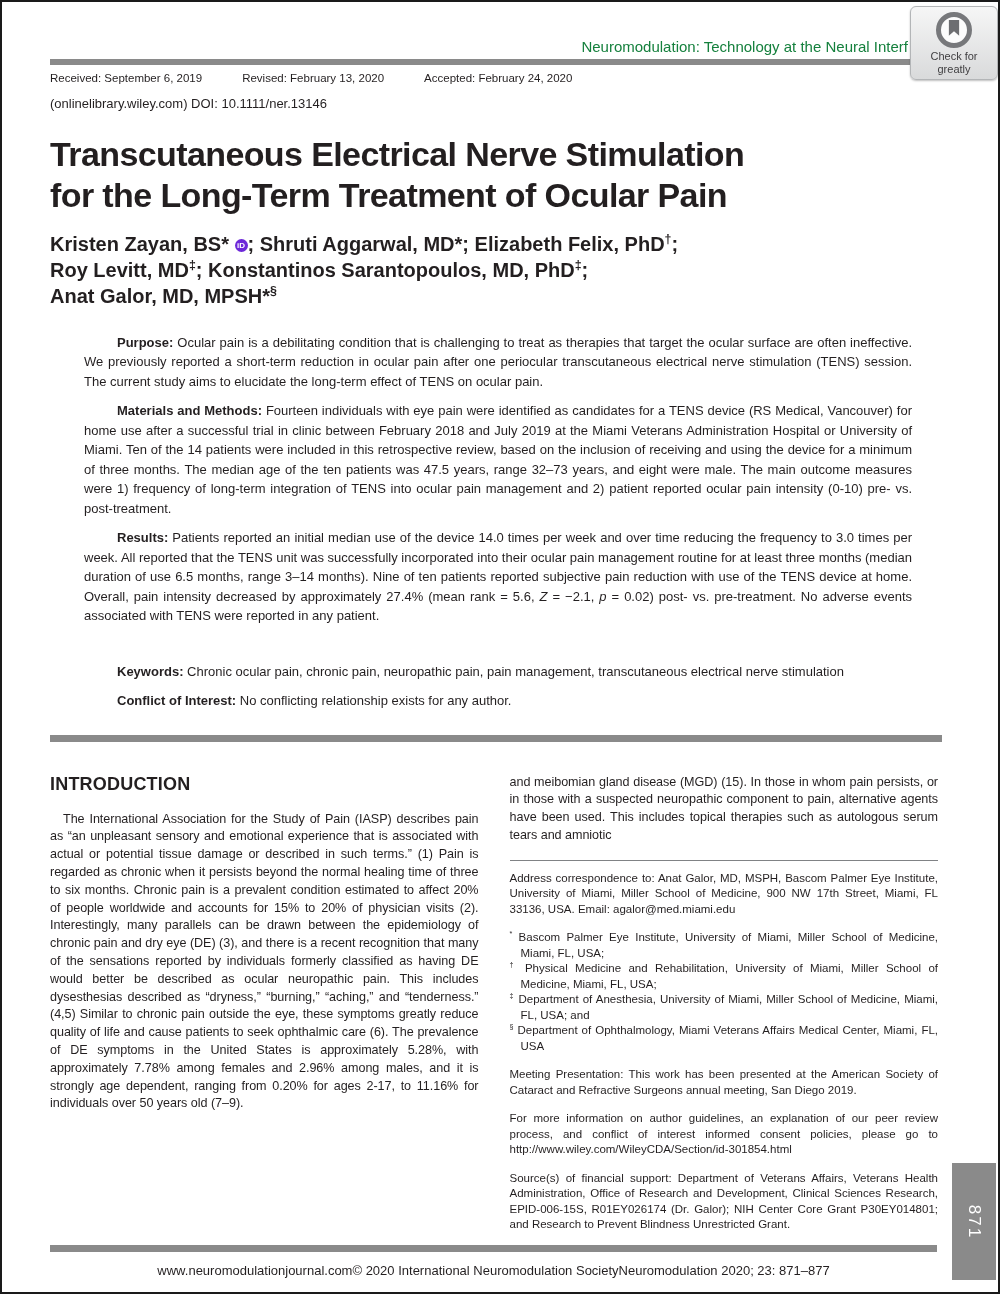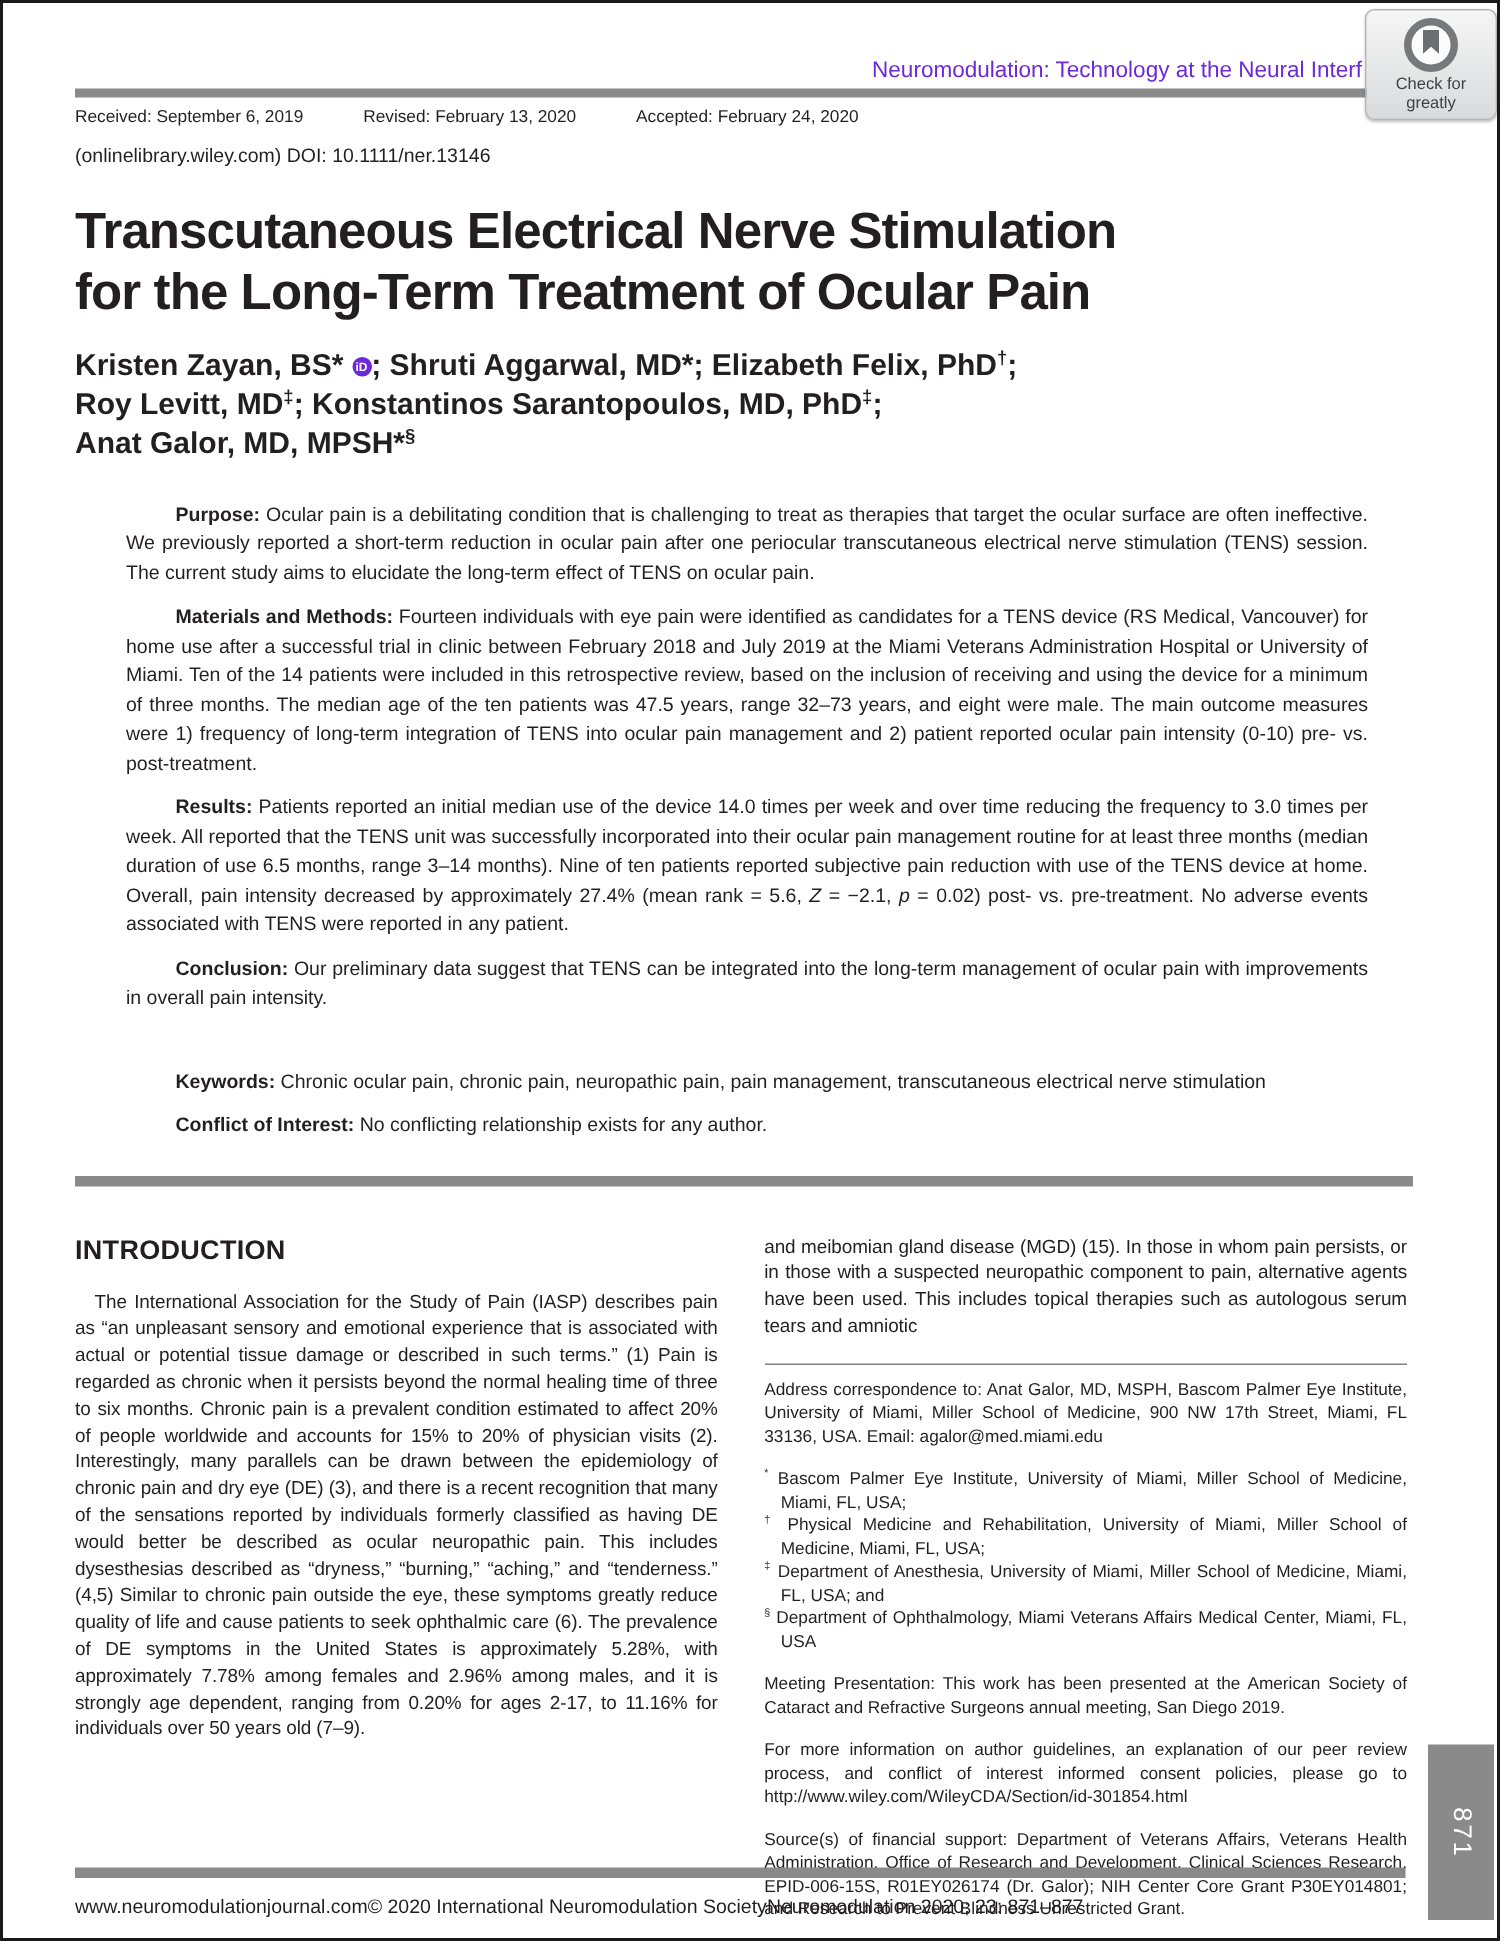--- a/index.html
+++ b/index.html
@@ -5,21 +5,21 @@
   html,body{margin:0;padding:0;background:#fff;}
   .page{
     position:relative;width:1000px;height:1294px;box-sizing:border-box;
     background:#fff;border:2px solid #1a1a1a;overflow:hidden;
     font-family:"Liberation Sans",sans-serif;color:#231f20;
   }
   .b{font-weight:700;padding-left:33px;}
   .i{font-style:italic;}
   sup{font-size:62%;line-height:0;}
   
-  .journal-name{position:absolute;top:36px;right:90px;font-size:15px;color:#6d28d9;white-space:nowrap;z-index:1;}
+  .journal-name{position:absolute;top:36px;right:90px;font-size:15px;color:#15803d;white-space:nowrap;z-index:1;}
   .hdr-rule{position:absolute;top:57px;left:48px;width:892px;height:6px;background:#8a8a8a;z-index:0;}
   .dates{position:absolute;top:70px;left:48px;font-size:11.5px;display:flex;gap:40px;white-space:nowrap;}
   .doi{position:absolute;top:94px;left:48px;font-size:13px;}
   
   .cu-badge{
     position:absolute;top:4px;right:0;width:86px;height:72px;z-index:3;
     border:1px solid #b3b5b7;border-radius:6px;
     background:linear-gradient(#f6f6f6,#d9dadb);
     box-shadow:0 1px 2px rgba(0,0,0,.25);
     text-align:center;cursor:pointer;
@@ -46,21 +46,21 @@
   .intro-h{font-size:18px;font-weight:700;margin:6px 0 16px;letter-spacing:.2px;}
   .body-p{font-size:12.6px;line-height:17.8px;text-align:justify;margin:0;letter-spacing:-0.05px;}
   .body-p.indent{text-indent:13px;}
   
   .fn-block{margin-top:15px;border-top:1px solid #808285;padding-top:10px;font-size:11.5px;line-height:15.5px;text-align:justify;}
   .fn-p{margin:0 0 13px;}
   .affil-group{margin:0 0 13px;}
   .affil{margin:0;padding-left:11px;text-indent:-11px;}
   
   .footer-rule{position:absolute;left:48px;bottom:40px;width:887px;height:7px;background:#8a8a8a;}
-  .footer{position:absolute;left:48px;bottom:14px;width:887px;display:flex;justify-content:flex-start;font-size:13px;}
+  .footer{position:absolute;left:48px;bottom:14px;width:887px;display:flex;justify-content:center;font-size:13px;}
   
   .page-tab{position:absolute;right:2px;top:1161px;width:44px;height:117px;background:#8a8a8a;
     display:flex;align-items:center;justify-content:center;}
   .page-tab span{transform:rotate(90deg);color:#fff;font-size:17px;letter-spacing:2px;white-space:nowrap;}
 </style>
 </head>
 <body>
 
 <div class="page">
 
@@ -94,21 +94,20 @@
     <div class="authors">
       <span>Kristen Zayan, BS* </span><span class="orcid">iD</span><span>; Shruti Aggarwal, MD*; Elizabeth Felix, PhD<sup>†</sup>;</span><br>
       <span>Roy Levitt, MD<sup>‡</sup>; Konstantinos Sarantopoulos, MD, PhD<sup>‡</sup>;</span><br>
       <span>Anat Galor, MD, MPSH*<sup>§</sup></span>
     </div>
 
     <div class="abstract">
       <p class="abs-p"><span class="b">Purpose:</span><span> Ocular pain is a debilitating condition that is challenging to treat as therapies that target the ocular surface are often ineffective. We previously reported a short-term reduction in ocular pain after one periocular transcutaneous electrical nerve stimulation (TENS) session. The current study aims to elucidate the long-term effect of TENS on ocular pain.</span></p>
       <p class="abs-p"><span class="b">Materials and Methods:</span><span> Fourteen individuals with eye pain were identified as candidates for a TENS device (RS Medical, Vancouver) for home use after a successful trial in clinic between February 2018 and July 2019 at the Miami Veterans Administration Hospital or University of Miami. Ten of the 14 patients were included in this retrospective review, based on the inclusion of receiving and using the device for a minimum of three months. The median age of the ten patients was 47.5 years, range 32–73 years, and eight were male. The main outcome measures were 1) frequency of long-term integration of TENS into ocular pain management and 2) patient reported ocular pain intensity (0-10) pre- vs. post-treatment.</span></p>
       <p class="abs-p"><span class="b">Results:</span><span> Patients reported an initial median use of the device 14.0 times per week and over time reducing the frequency to 3.0 times per week. All reported that the TENS unit was successfully incorporated into their ocular pain management routine for at least three months (median duration of use 6.5 months, range 3–14 months). Nine of ten patients reported subjective pain reduction with use of the TENS device at home. Overall, pain intensity decreased by approximately 27.4% (mean rank = 5.6, <span class="i">Z</span> = −2.1, <span class="i">p</span> = 0.02) post- vs. pre-treatment. No adverse events associated with TENS were reported in any patient.</span></p>
-      <p class="abs-p"><span class="b">Conclusion:</span><span> Our preliminary data suggest that TENS can be integrated into the long-term management of ocular pain with improvements in overall pain intensity.</span></p>
       <p class="abs-p spaced"><span class="b">Keywords:</span><span> Chronic ocular pain, chronic pain, neuropathic pain, pain management, transcutaneous electrical nerve stimulation</span></p>
       <p class="abs-p"><span class="b">Conflict of Interest:</span><span> No conflicting relationship exists for any author.</span></p>
     </div>
 
     <div class="divider"></div>
 
     <div class="cols">
       <div class="col">
         <h2 class="intro-h">INTRODUCTION</h2>
         <p class="body-p indent">The International Association for the Study of Pain (IASP) describes pain as “an unpleasant sensory and emotional experience that is associated with actual or potential tissue damage or described in such terms.” (1) Pain is regarded as chronic when it persists beyond the normal healing time of three to six months. Chronic pain is a prevalent condition estimated to affect 20% of people worldwide and accounts for 15% to 20% of physician visits (2). Interestingly, many parallels can be drawn between the epidemiology of chronic pain and dry eye (DE) (3), and there is a recent recognition that many of the sensations reported by individuals formerly classified as having DE would better be described as ocular neuropathic pain. This includes dysesthesias described as “dryness,” “burning,” “aching,” and “tenderness.” (4,5) Similar to chronic pain outside the eye, these symptoms greatly reduce quality of life and cause patients to seek ophthalmic care (6). The prevalence of DE symptoms in the United States is approximately 5.28%, with approximately 7.78% among females and 2.96% among males, and it is strongly age dependent, ranging from 0.20% for ages 2-17, to 11.16% for individuals over 50 years old (7–9).</p>

